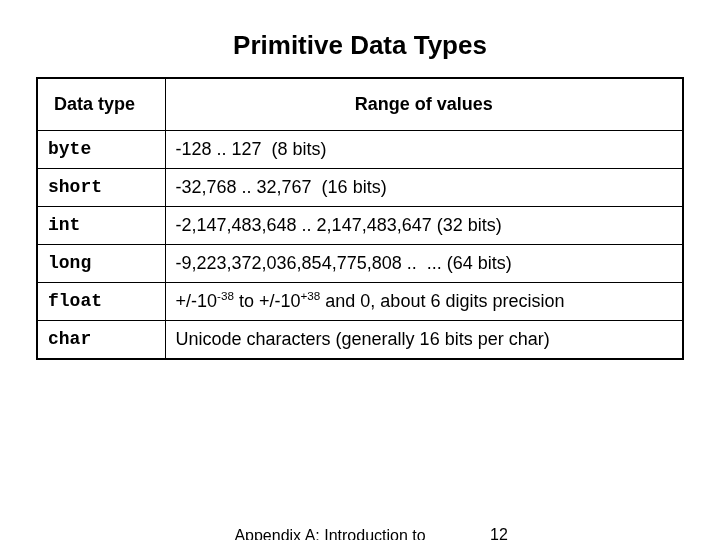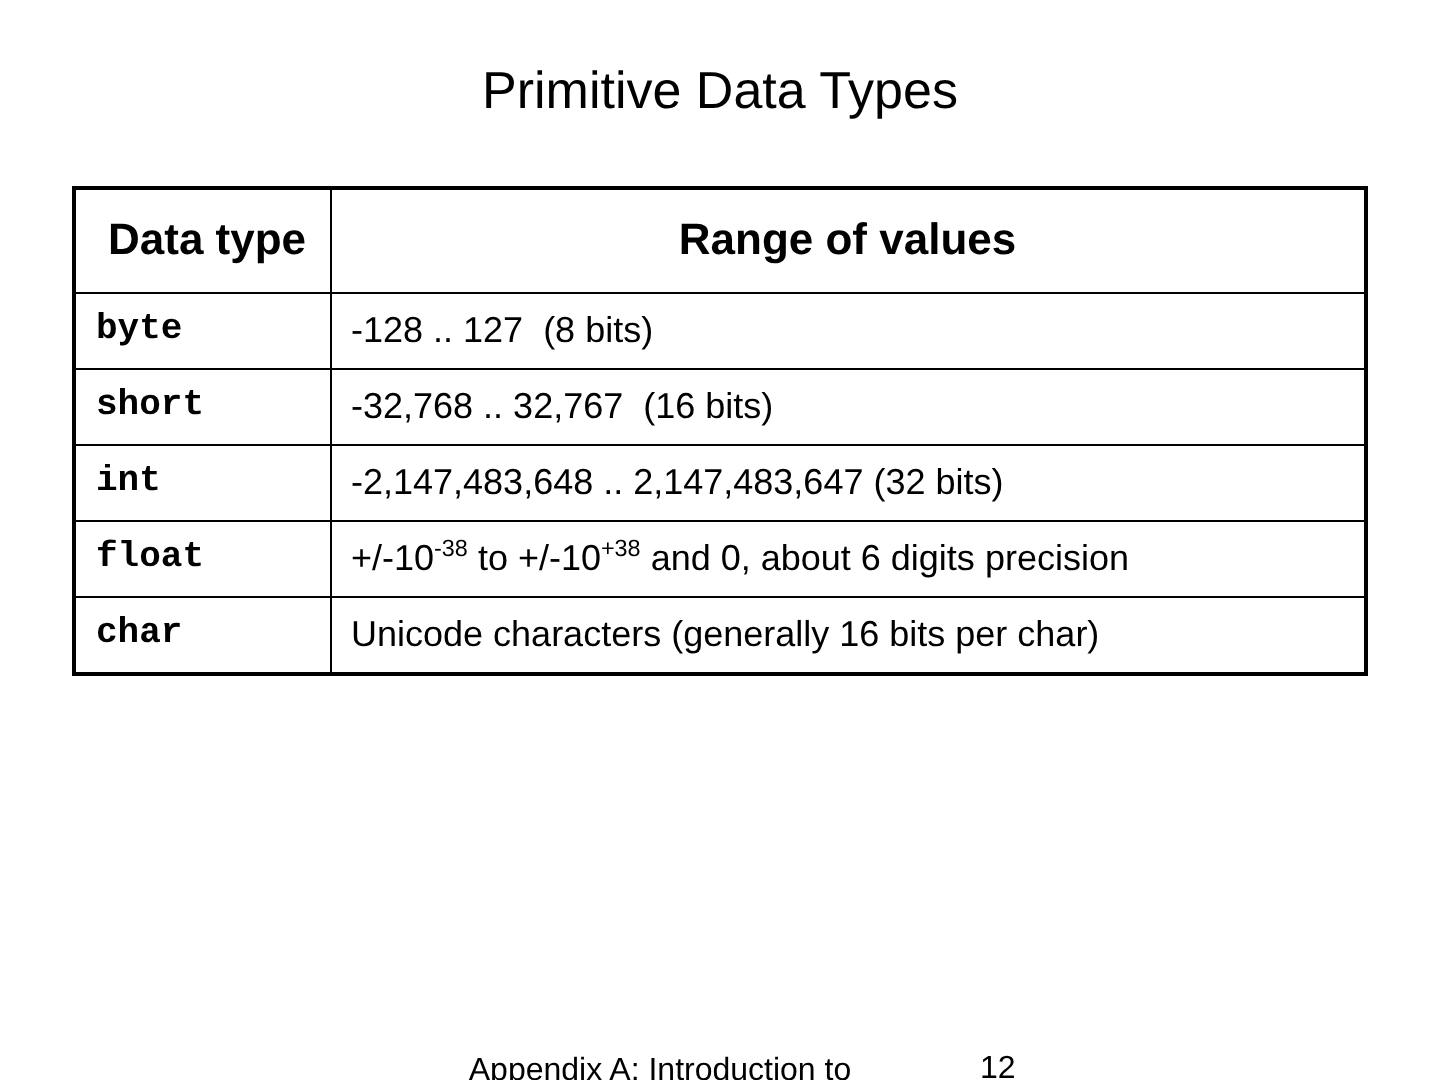--- a/index.html
+++ b/index.html
@@ -6,37 +6,37 @@
     body {
       width: 720px;
       height: 540px;
       background: #fff;
       font-family: Arial, Helvetica, sans-serif;
       color: #000;
       position: relative;
     }
     .title {
       font-size: 26px;
-      font-weight: 400;
+      font-weight: 700;
       text-align: center;
       padding-top: 30px;
-      padding-bottom: 32px;
+      padding-bottom: 16px;
     }
     .table-wrap {
       padding: 0 36px;
     }
     table {
       width: 100%;
       border-collapse: collapse;
       border: 2px solid #000;
     }
     th, td {
       border: 1px solid #000;
       text-align: left;
-      font-size: 22px;
+      font-size: 18px;
       padding: 8px 10px;
       vertical-align: middle;
     }
     th {
       font-weight: 700;
       height: 52px;
     }
     th.col-type {
       width: 128px;
       text-align: left;
@@ -97,20 +97,24 @@
         </tr>
         <tr>
           <td class="type-cell">short</td>
           <td class="range-cell">-32,768 .. 32,767&nbsp;&nbsp;(16 bits)</td>
         </tr>
         <tr>
           <td class="type-cell">int</td>
           <td class="range-cell">-2,147,483,648 .. 2,147,483,647 (32 bits)</td>
         </tr>
         <tr>
+          <td class="type-cell">long</td>
+          <td class="range-cell">-9,223,372,036,854,775,808 ..&nbsp;&nbsp;... (64 bits)</td>
+        </tr>
+        <tr>
           <td class="type-cell">float</td>
           <td class="range-cell">+/-10<sup>-38</sup> to +/-10<sup>+38</sup> and 0, about 6 digits precision</td>
         </tr>
         <tr>
           <td class="type-cell">char</td>
           <td class="range-cell">Unicode characters (generally 16 bits per char)</td>
         </tr>
       </tbody>
   </table>
 </div>

